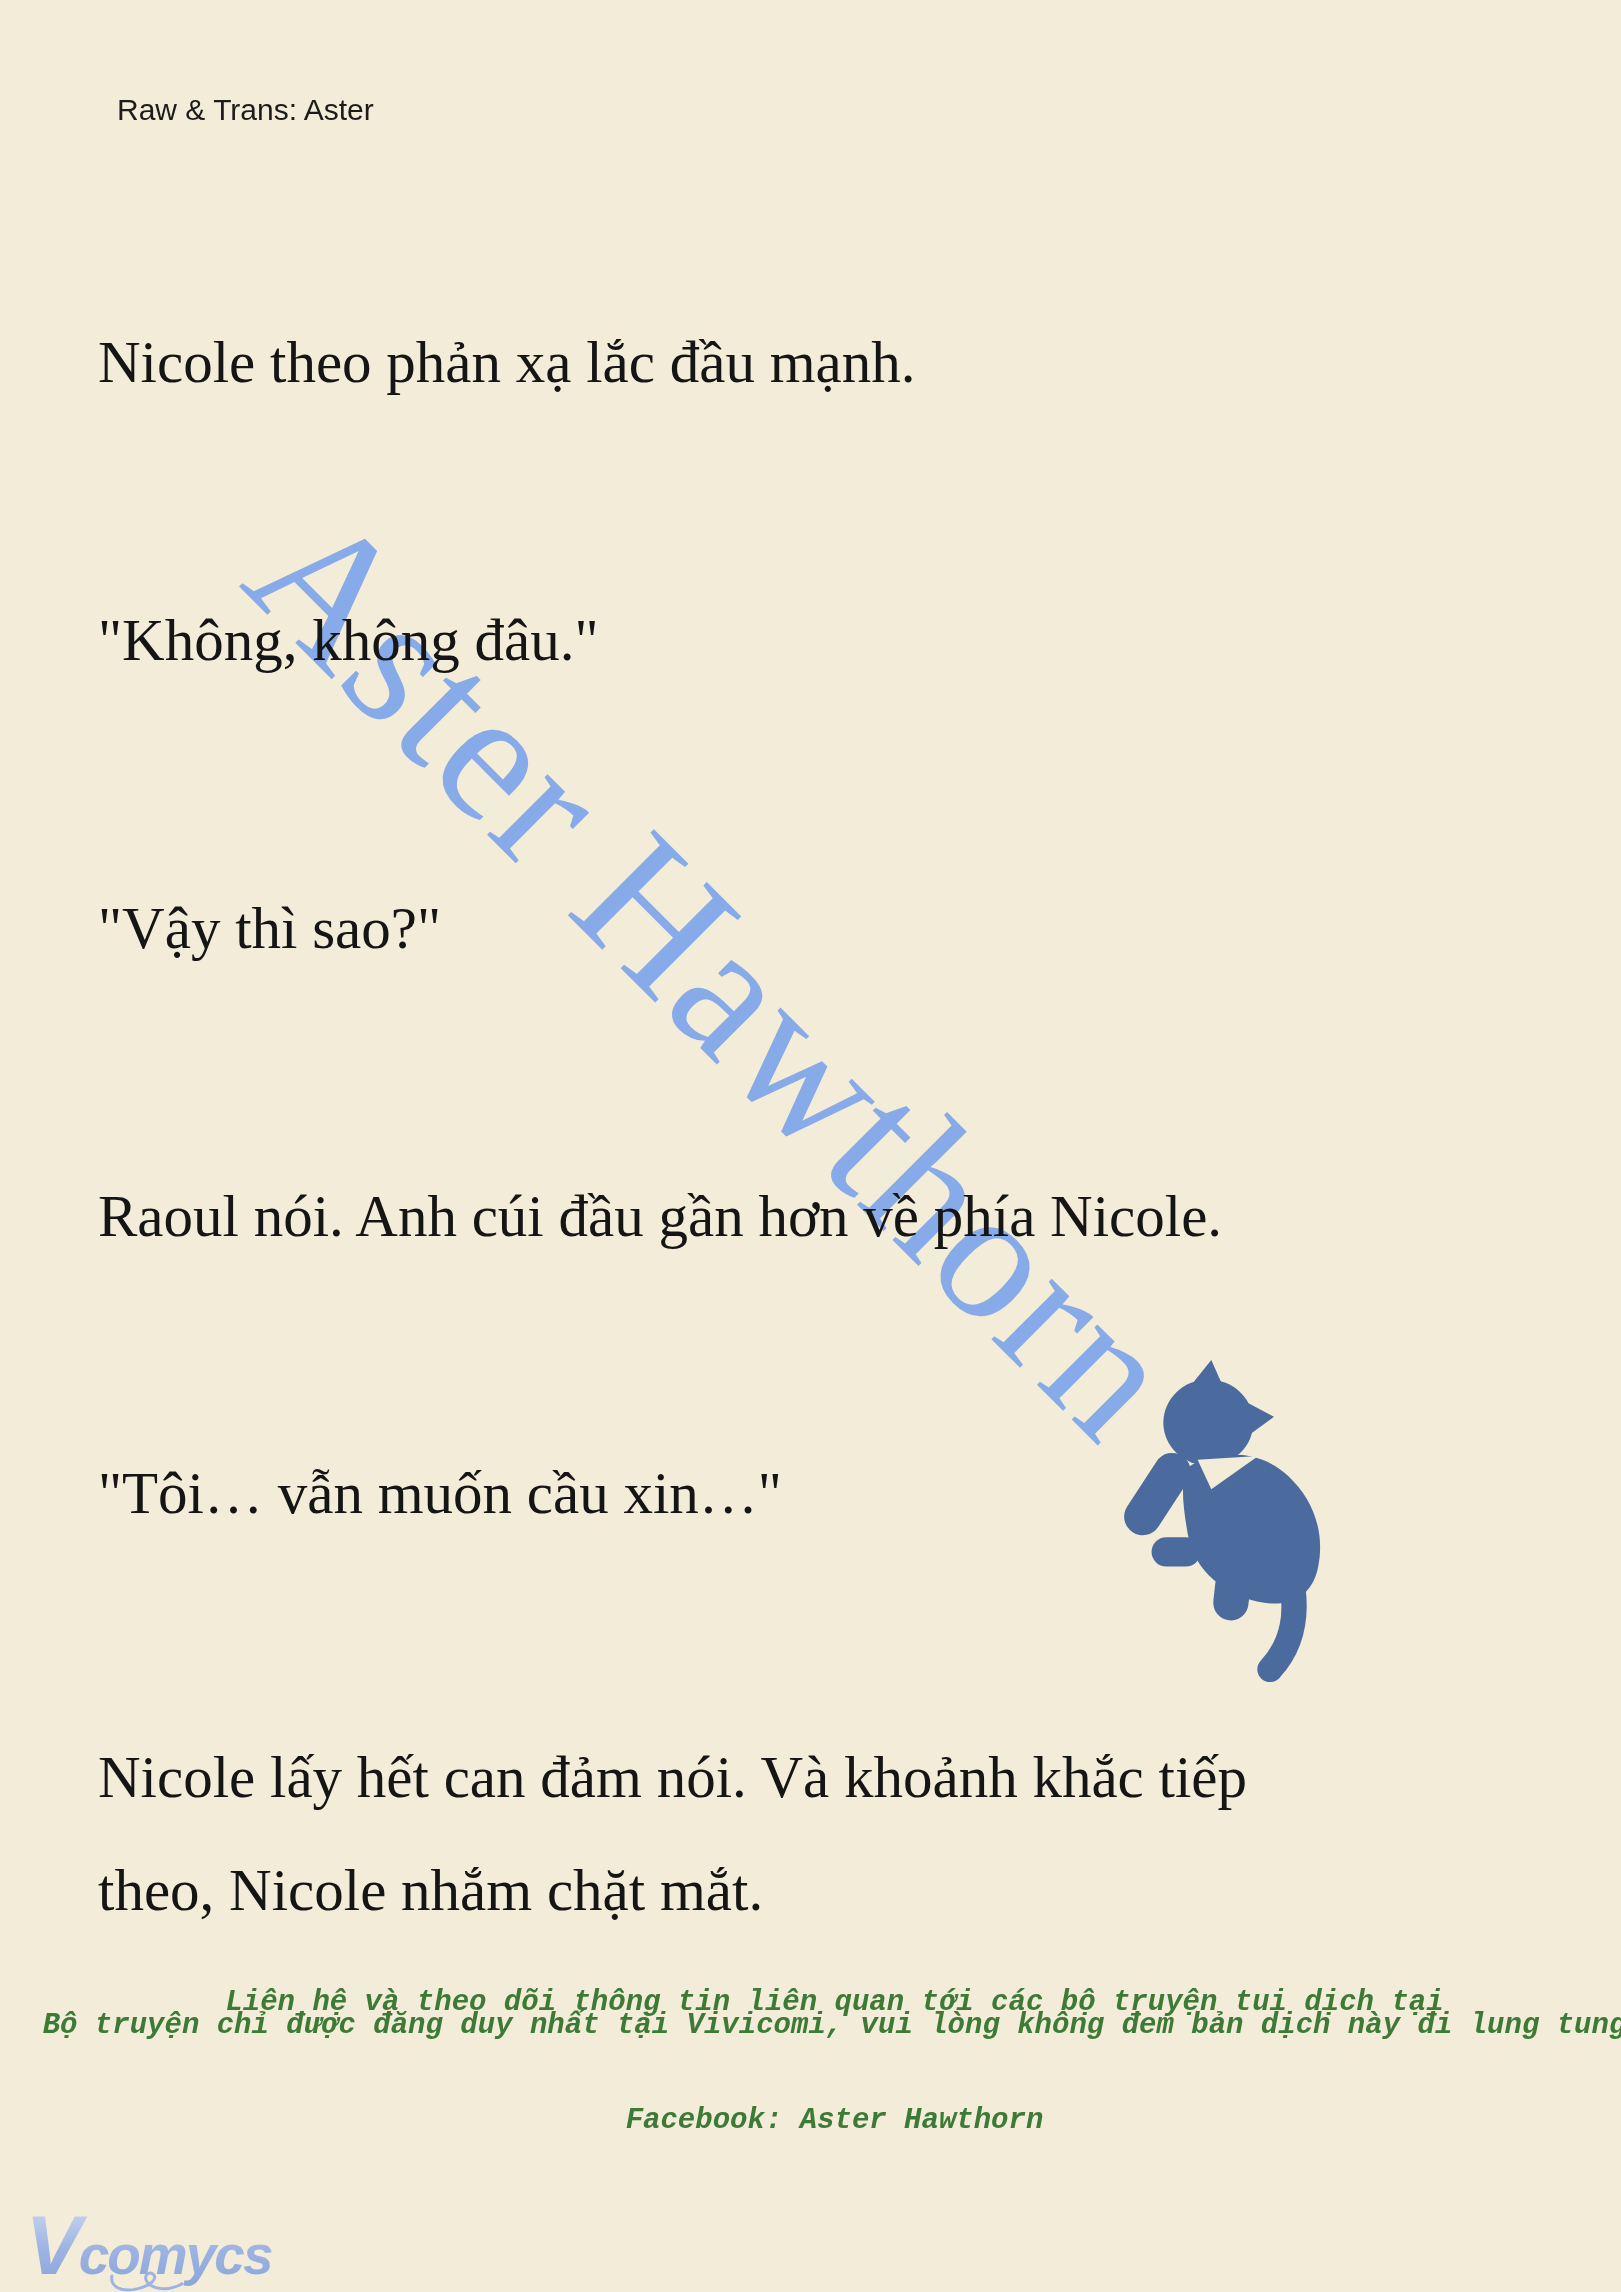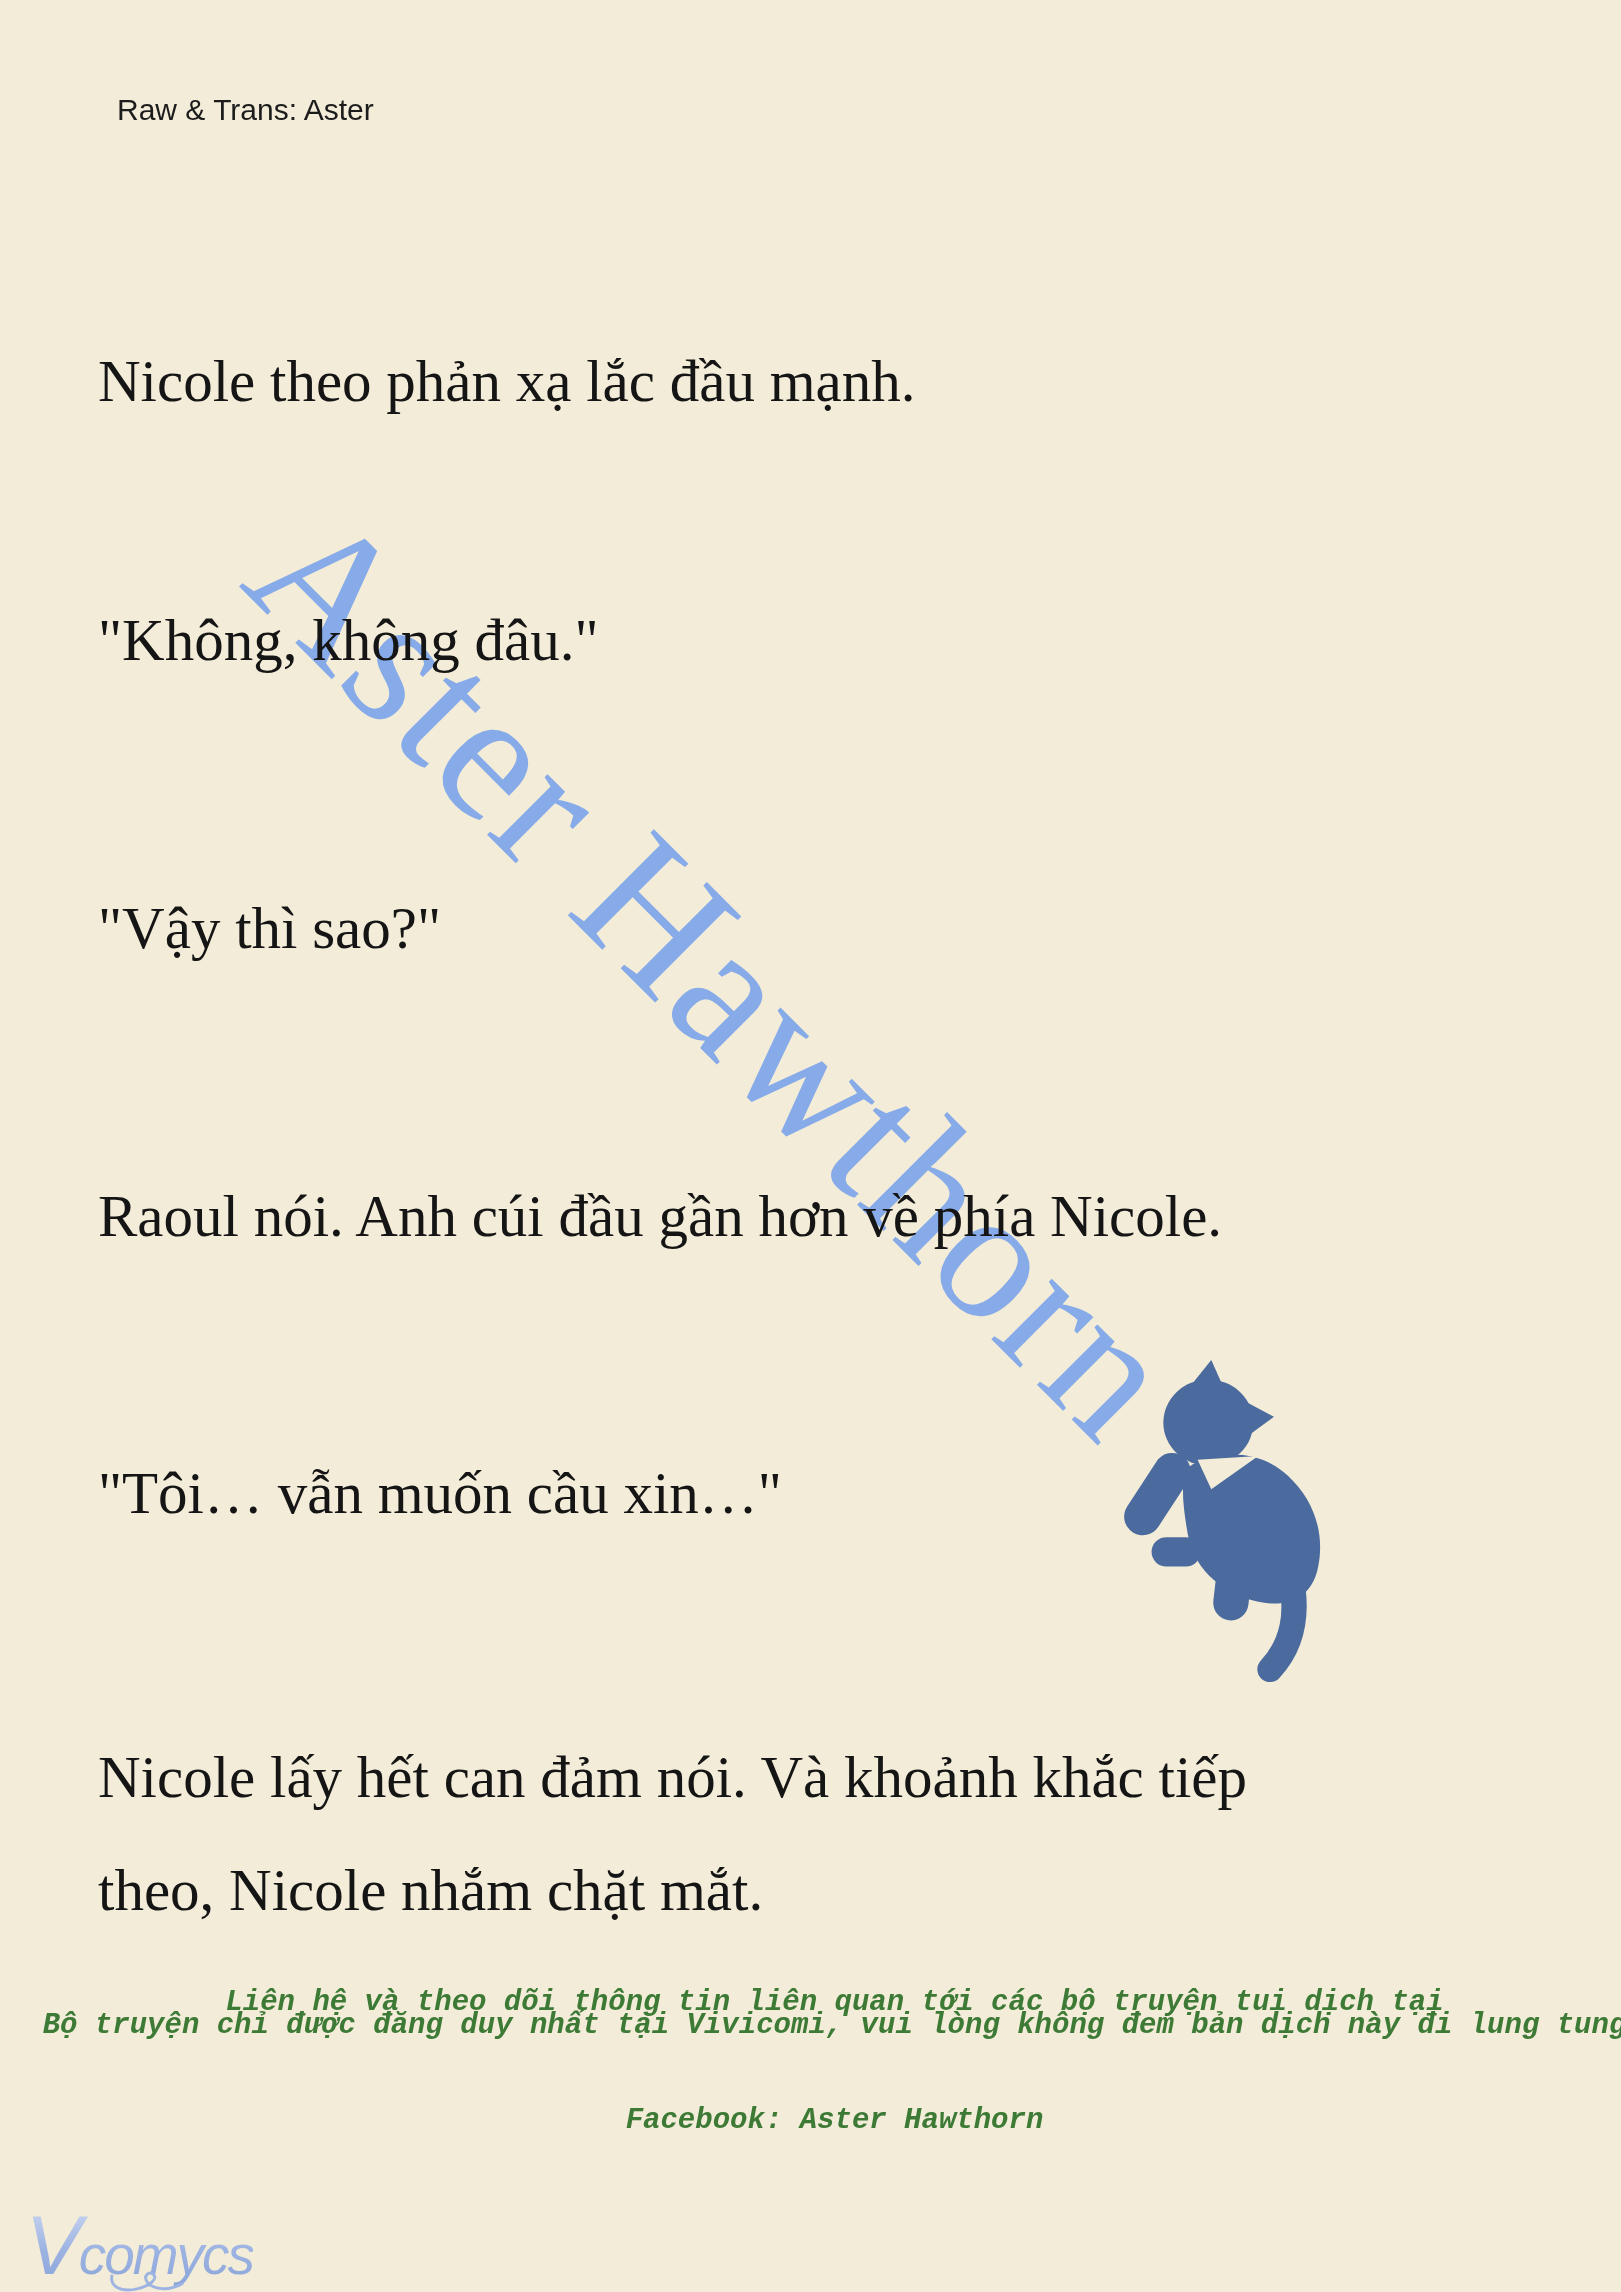--- a/index.html
+++ b/index.html
@@ -50,21 +50,21 @@
     left: 98px;
     margin: 0;
     width: 1451px;
     font-family: "Liberation Serif", serif;
     font-size: 59px;
     line-height: 113px;
     color: #151515;
     white-space: pre-line;
     z-index: 2;
   }
-  .p1 { top: 325px; }
+  .p1 { top: 306px; }
   .p2 { top: 584px; }
   .p3 { top: 872px; }
   .p4 { top: 1160px; }
   .p5 { top: 1437px; }
   .p6 { top: 1721px; }
 
   
   .cat {
     position: absolute;
     left: 1123px;
@@ -92,21 +92,21 @@
   .f3 { top: 2104px; }
 
   
   .logo {
     position: absolute;
     left: 25.5px;
     top: 2203px;
     z-index: 2;
     font-family: "Liberation Sans", sans-serif;
     font-style: italic;
-    font-weight: normal;
+    font-weight: bold;
     color: #9db3e2;
     background: linear-gradient(180deg, #cdd9f2 0%, #9db3e2 55%, #8ba6da 100%);
     -webkit-background-clip: text;
     background-clip: text;
     -webkit-text-fill-color: transparent;
     white-space: nowrap;
     line-height: 1;
   }
   .logo-v {
     font-size: 84px;

